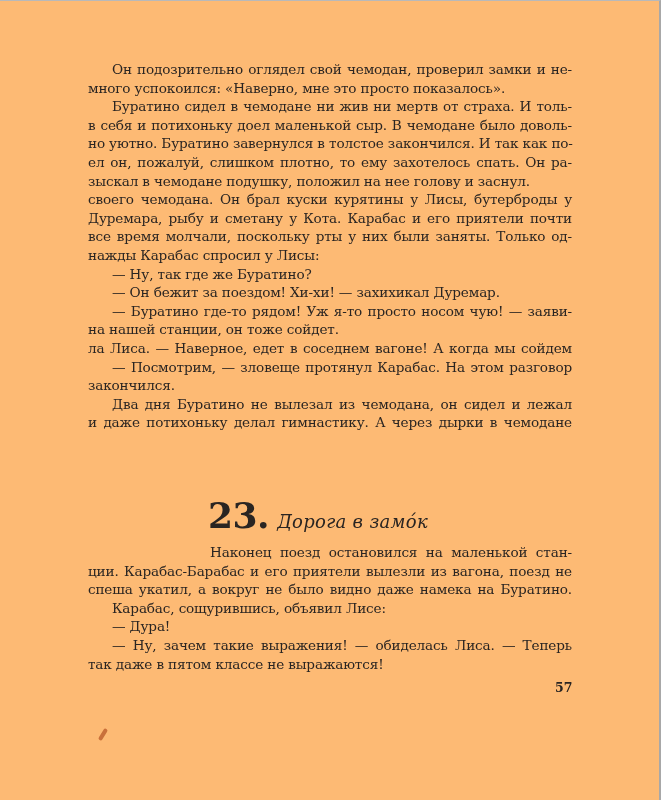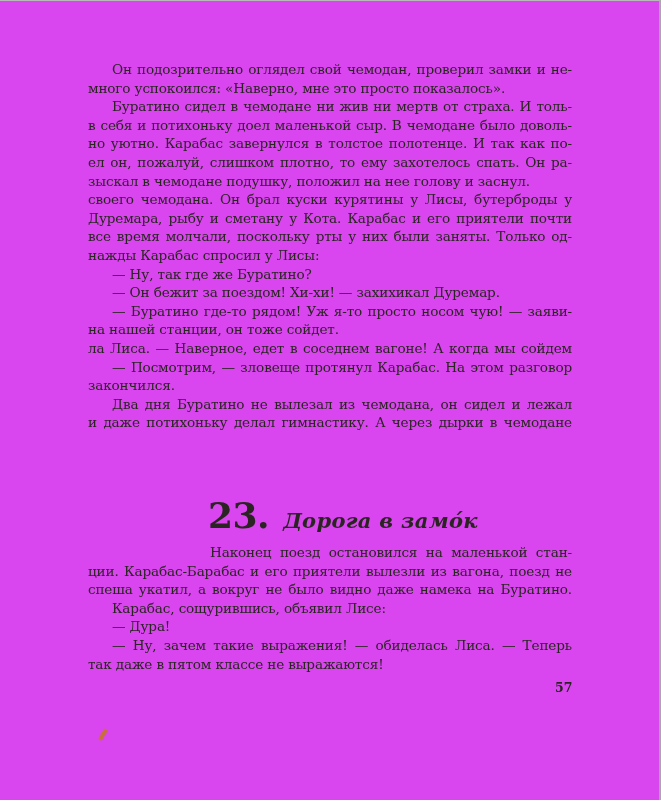--- a/index.html
+++ b/index.html
@@ -6,21 +6,21 @@
   body {
     width: 661px; height: 800px; overflow: hidden;
     background: #fdfcf7;
     position: relative;
   }
   .page {
     position: absolute; left: 0; top: 0;
     width: 659px; height: 799px;
     border-top: 1px solid #b9b9b9;
     border-right: 2px solid #a8a8a8;
-    background: #d946ef;
+    background: #fdba74;
   }
   .text-block {
     position: absolute; left: 88px; top: 59px;
     width: 484px;
     font-family: "DejaVu Serif", "Liberation Serif", serif;
     font-size: 13.6px;
     color: #2a2522;
     letter-spacing: -0.15px;
   }
   .line {
@@ -34,21 +34,21 @@
   .line.last { text-align-last: left; }
   .line.indent { padding-left: 24px; }
   .line.indent-big { padding-left: 122px; }
   .heading {
     position: absolute; left: 208px; top: 493px;
     font-family: "DejaVu Serif", "Liberation Serif", serif;
     color: #2a2522;
     white-space: nowrap;
   }
   .heading .num { font-size: 36px; font-weight: bold; letter-spacing: -0.5px; }
-  .heading .title { font-size: 21px; font-style: italic; font-weight: bold; margin-left: 14px; letter-spacing: 0.3px; }
+  .heading .title { font-size: 18px; font-style: italic; font-weight: normal; margin-left: 8px; letter-spacing: 0.3px; }
   .block2 { top: 542px; }
   .page-number {
     position: absolute; left: 555px; top: 679px;
     font-family: "DejaVu Serif", "Liberation Serif", serif;
     font-size: 12.5px; font-weight: bold; color: #2a2522;
   }
   .mark {
     position: absolute; left: 101px; top: 727px;
     width: 4px; height: 13px; border-radius: 2px;
     background: #c9703a;
@@ -58,21 +58,21 @@
 </head>
 <body>
 
 <div class="page">
 
   <div class="text-block">
     <span class="line indent">Он подозрительно оглядел свой чемодан, проверил замки и не-</span>
     <span class="line last">много успокоился: «Наверно, мне это просто показалось».</span>
     <span class="line indent">Буратино сидел в чемодане ни жив ни мертв от страха. И толь-</span>
     <span class="line">в себя и потихоньку доел маленькой сыр. В чемодане было доволь-</span>
-    <span class="line">но уютно. Карабас завернулся в толстое полотенце. И так как по-</span>
+    <span class="line">но уютно. Буратино завернулся в толстое закончился. И так как по-</span>
     <span class="line">ел он, пожалуй, слишком плотно, то ему захотелось спать. Он ра-</span>
     <span class="line last">зыскал в чемодане подушку, положил на нее голову и заснул.</span>
     <span class="line">своего чемодана. Он брал куски курятины у Лисы, бутерброды у</span>
     <span class="line">Дуремара, рыбу и сметану у Кота. Карабас и его приятели почти</span>
     <span class="line">все время молчали, поскольку рты у них были заняты. Только од-</span>
     <span class="line last">нажды Карабас спросил у Лисы:</span>
     <span class="line indent last">— Ну, так где же Буратино?</span>
     <span class="line indent last">— Он бежит за поездом! Хи-хи! — захихикал Дуремар.</span>
     <span class="line indent">— Буратино где-то рядом! Уж я-то просто носом чую! — заяви-</span>
     <span class="line last">на нашей станции, он тоже сойдет.</span>

